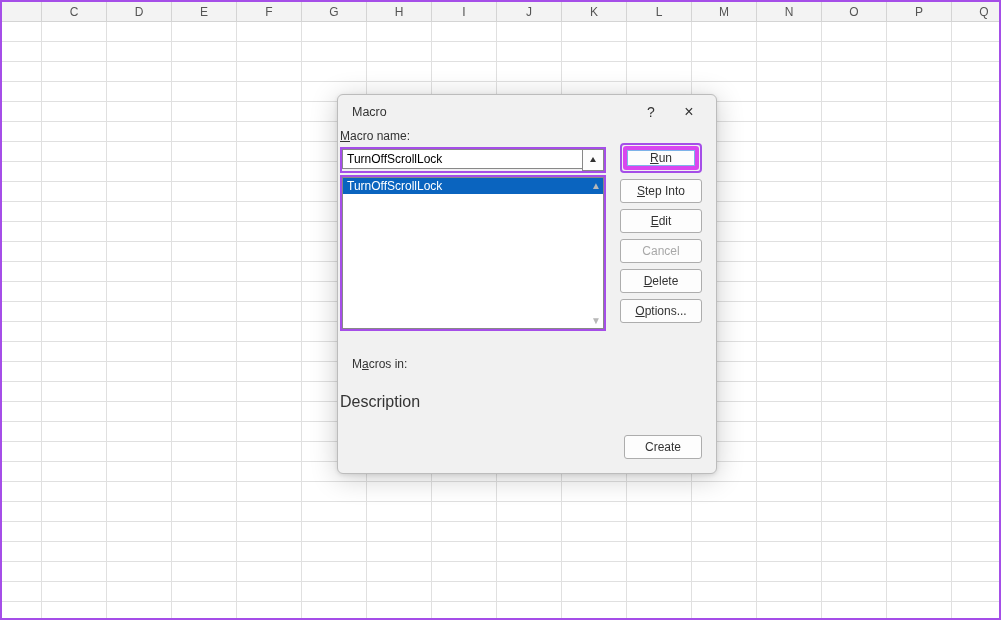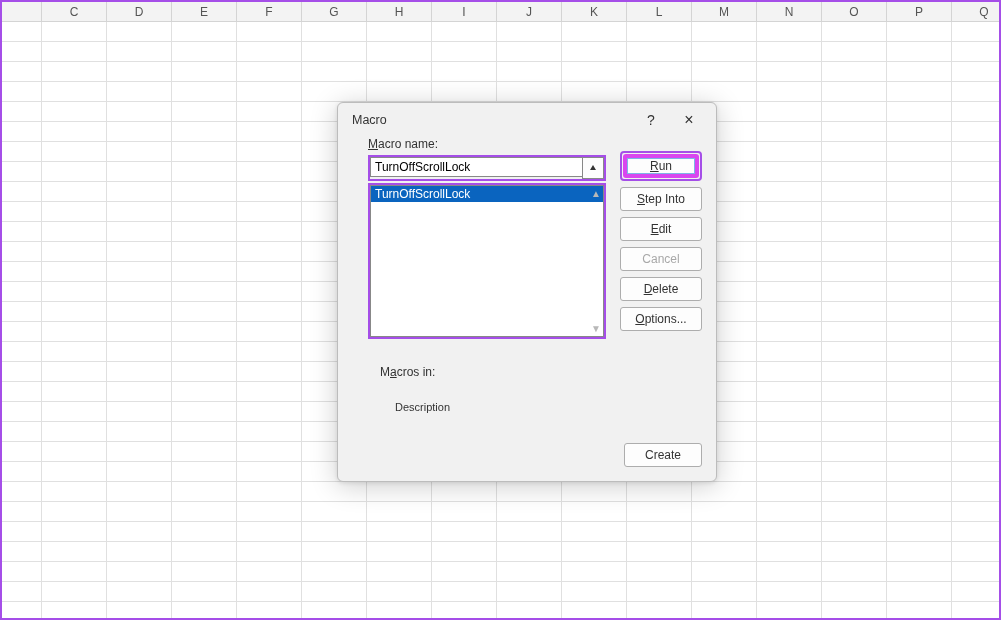--- a/index.html
+++ b/index.html
@@ -7,27 +7,27 @@
 
 
 .grid-wrapper { position: absolute; top: 0; left: 0; right: 0; bottom: 0; }
 .col-headers { display: flex; height: 20px; background: #f3f3f3; border-bottom: 1px solid #d4d4d4; }
 .col-header { width: 65px; text-align: center; font-size: 12px; color: #555; line-height: 20px; border-right: 1px solid #d4d4d4; flex-shrink: 0; cursor: pointer; }
 .grid-rows { }
 .grid-row { display: flex; height: 20px; border-bottom: 1px solid #e0e0e0; }
 .grid-cell { width: 65px; border-right: 1px solid #e0e0e0; flex-shrink: 0; }
 
 
-.dialog-shadow { position: absolute; left: 335px; top: 100px; width: 380px; height: 380px; background: #f1f1f1; border: 1px solid #bcbcbc; border-radius: 6px; box-shadow: 0 4px 28px rgba(0,0,0,0.20), 0 1px 4px rgba(0,0,0,0.1); }
+.dialog-shadow { position: absolute; left: 335px; top: 92px; width: 380px; height: 380px; background: #f1f1f1; border: 1px solid #bcbcbc; border-radius: 6px; box-shadow: 0 4px 28px rgba(0,0,0,0.20), 0 1px 4px rgba(0,0,0,0.1); }
 .dialog-titlebar { display: flex; align-items: center; height: 34px; padding: 0 8px 0 14px; }
 .dialog-title { font-size: 12.5px; color: #333; flex: 1; }
 .title-btn { width: 38px; height: 26px; display: flex; align-items: center; justify-content: center; cursor: pointer; color: #333; font-size: 14px; }
 .close-x { font-size: 16px; }
 
-.dialog-body { padding: 0 14px 14px 30px; position: relative; height: calc(100% - 34px); }
+.dialog-body { padding: 0 14px 14px 2px; position: relative; height: calc(100% - 34px); }
 .two-col { display: flex; gap: 14px; }
 .left-col { flex: 1; }
 .right-col { width: 82px; display: flex; flex-direction: column; gap: 6px; padding-top: 14px; }
 
 .label { font-size: 12px; color: #333; margin-bottom: 4px; display: block; }
 .label u { text-decoration: underline; }
 .name-input-frame { border: 2px solid #a54ee8; padding: 0; display: inline-block; width: calc(100% - 0px); }
 .name-input { width: calc(100% - 22px); height: 20px; border: 1px solid #888; font-size: 12px; padding: 0 4px; background: #fff; border-right: none; }
 .input-group { display: flex; }
 .spin-btn { width: 22px; height: 22px; border: 1px solid #888; background: #fdfdfd; display:flex; align-items:center; justify-content:center; font-size:11px; cursor: pointer; border-left: 1px solid #888; }
@@ -44,21 +44,21 @@
 .btn.disabled { color: #a8a8a8; cursor: default; }
 .btn-run-frame { border: 2px solid #a54ee8; border-radius: 4px; padding: 1px; }
 .btn-run-frame .btn { width: 100%; border: 4px solid #d946ef; box-shadow: inset 0 0 0 1px #7db3e8; }
 
 .macros-in-row { display: flex; align-items: center; gap: 10px; margin-top: 14px; }
 .macros-in-row .label { margin: 12px; text-align: center; }
 .select-wrap { flex: 1; display: flex; }
 .select-input { flex: 1; height: 22px; border: 1px solid #888; border-right: none; font-size: 12px; padding: 0 6px; background: #fff; }
 .select-btn { width: 20px; height: 22px; border: 1px solid #888; background: #fdfdfd; display:flex; align-items:center; justify-content:center; cursor:pointer; }
 
-.desc-label { font-size: 11px; color: #333; margin-top: 10px; margin-left: 27px; }
+.desc-label { font-size: 16px; color: #333; margin-top: 10px; }
 
 .cancel-row { position: absolute; right: 14px; bottom: 14px; }
 .cancel-row .btn { width: 78px; }
 
 u.hotkey { text-decoration: underline; }
 </style>
 </head>
 <body>
 
 <div class="grid-wrapper">

